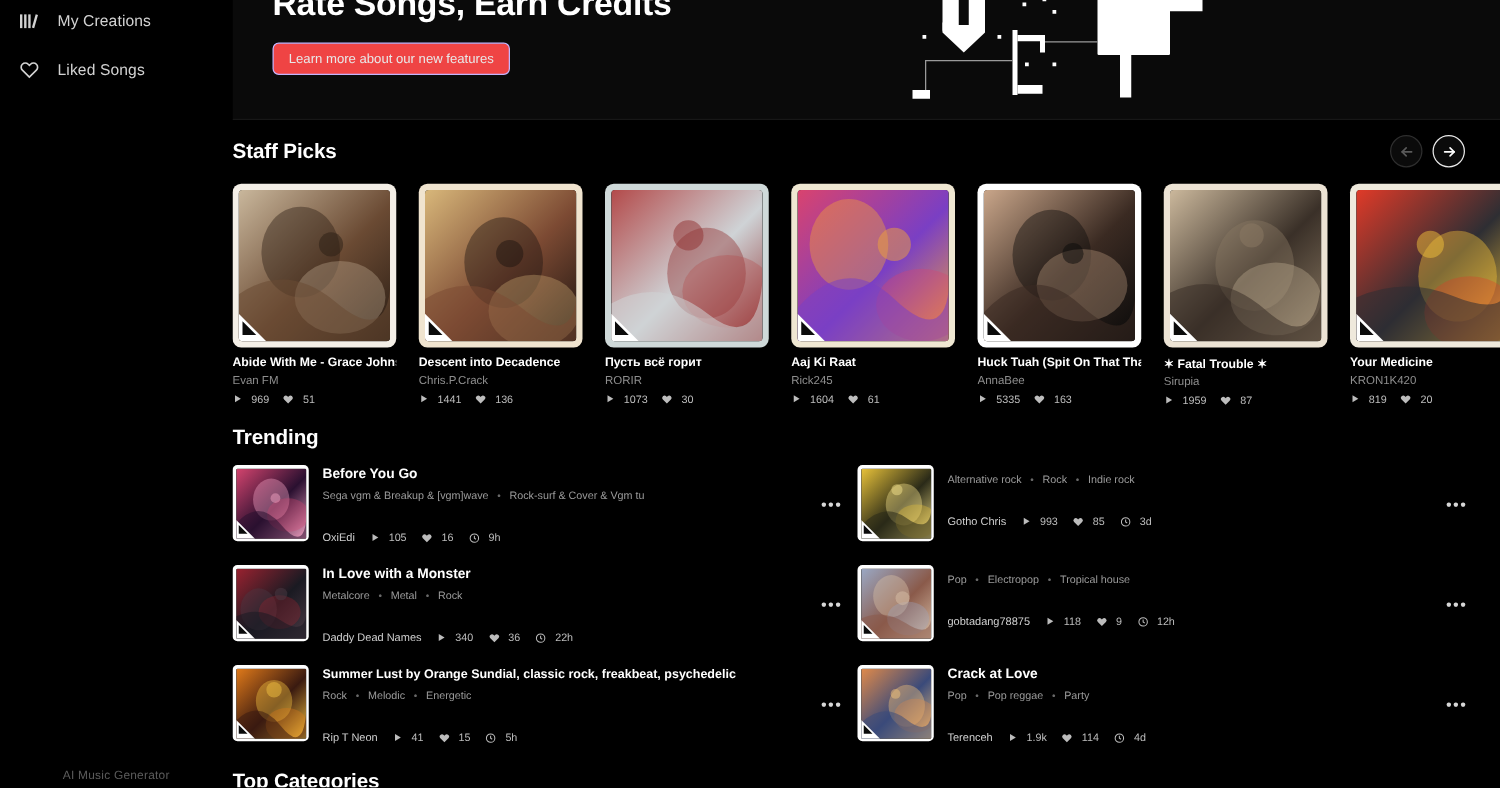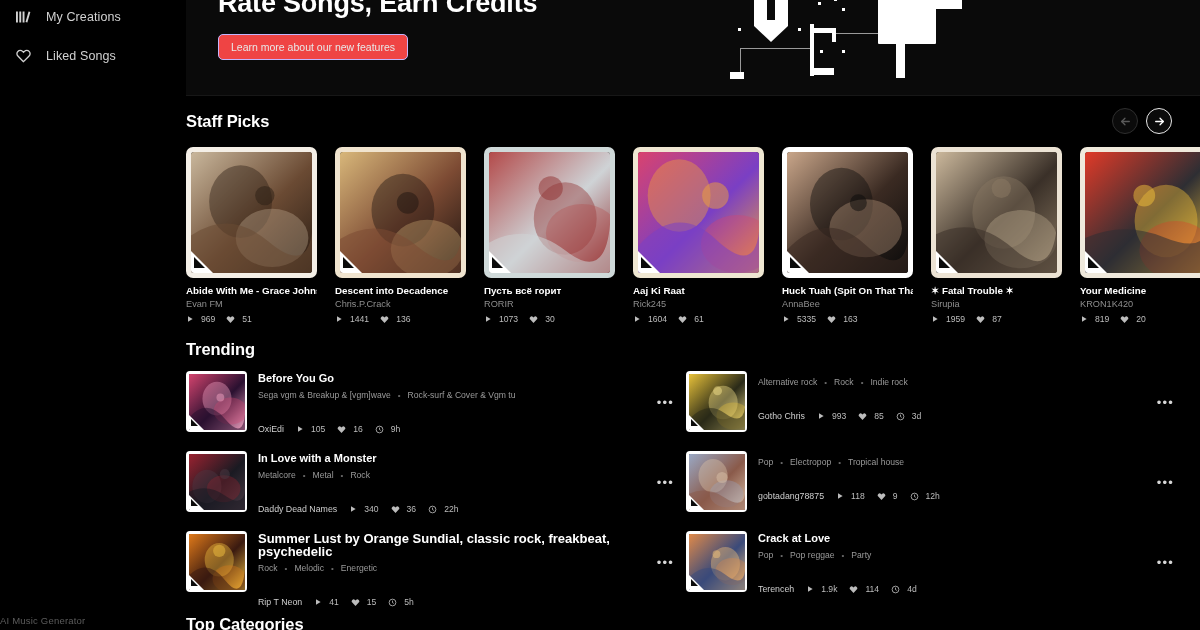--- a/index.html
+++ b/index.html
@@ -25,21 +25,21 @@
     height: 39px;
     padding-left: 14px;
     gap: 14px;
     color: #c9c9c9;
   }
   .side-item .slabel { font-size: 12.5px; letter-spacing: .1px; color: #d2d2d2; }
   .side-ico { width: 18px; height: 18px; display:flex; align-items:center; justify-content:center; flex:0 0 18px; }
   .side-ico svg { display:block; }
   #side-footer {
     position: absolute; left: 0; bottom: 4px; width: 186px;
-    text-align: left; font-size: 9.5px; color: #5c5c5c; letter-spacing: .2px;
+    text-align: center; font-size: 9.5px; color: #5c5c5c; letter-spacing: .2px;
   }
 
   
   #main { flex: 1 1 auto; height: 630px; position: relative; background: #000; overflow: hidden; }
 
   
   #banner {
     position: relative; margin-left: 0;
     height: 96px; background: #0a0a0a;
     border-bottom: 1px solid #171717;
@@ -116,21 +116,21 @@
   .trend-item { display: flex; align-items: flex-start; gap: 11px; position: relative; height: 68px; }
   .trend-art {
     width: 61px; height: 61px; flex: 0 0 61px; border-radius: 4px;
     padding: 2.5px; background: #fff; position: relative; overflow: hidden;
   }
   .trend-art .pick-inner { border-radius: 1px; }
   .trend-art .corner-tri { border-left-width: 15px; border-top-width: 15px; }
   .trend-art .corner-tri:after { left: -13px; top: -11px; border-left-width: 7px; border-top-width: 7px; }
   .trend-body { flex: 1 1 auto; min-width: 0; padding-top: 1px; }
   .trend-title { font-size: 11px; font-weight: 700; color: #fff; line-height: 13px; }
-  .trend-title.two-line { font-size: 13px; }
+  .trend-title.two-line { font-size: 10px; }
   .trend-tags {
     margin-top: 5px; font-size: 8.6px; color: #9a9a9a;
     white-space: nowrap; overflow: hidden; text-overflow: clip;
     display: flex; gap: 7px; align-items: center;
   }
   .tag-dot { color: #6a6a6a; font-size: 8px; }
   .trend-meta { margin-top: 24px; display: flex; align-items: center; gap: 12px; font-size: 8.6px; color: #bcbcbc; }
   .trend-user { color: #cfcfcf; font-size: 8.8px; }
   .trend-more {
     position: absolute; right: 0px; top: 28px;

